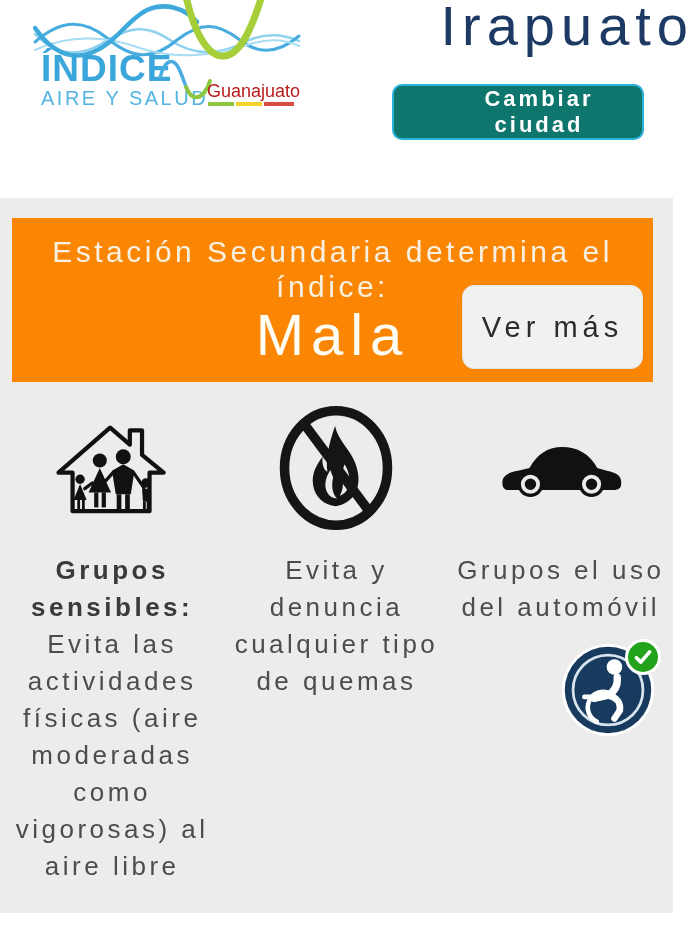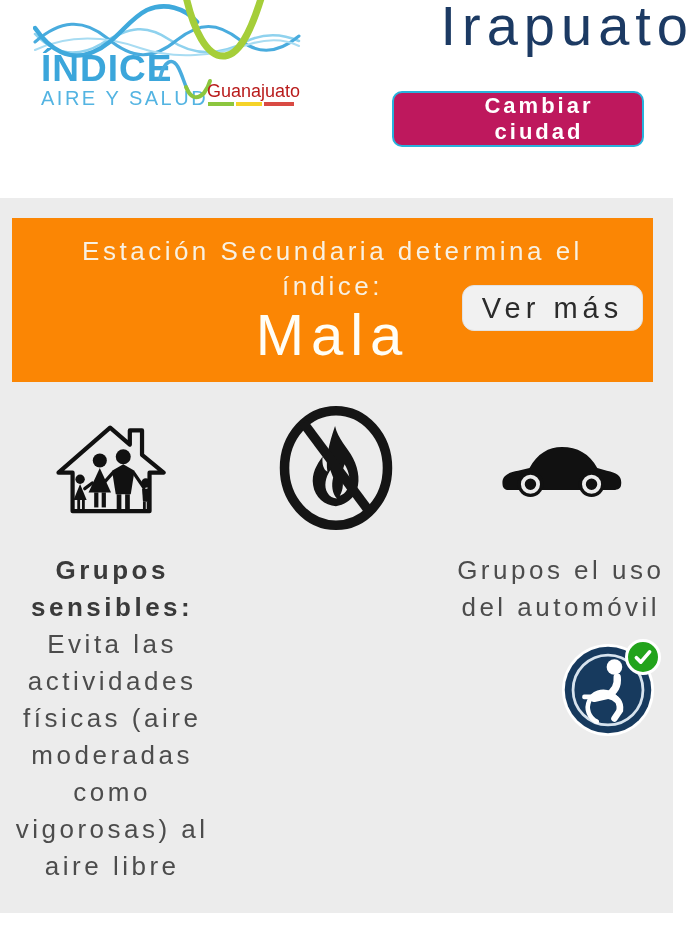--- a/index.html
+++ b/index.html
@@ -15,34 +15,34 @@
   .logo-region{position:absolute;left:174px;top:82px;font-size:18px;font-weight:400;color:#b91c1c;line-height:1;}
   .logo-stripes{position:absolute;left:175px;top:102px;width:86px;height:4px;display:flex;gap:2px;}
   .logo-stripes div{height:4px;}
   .stripe-green{width:26px;background:#8CC63E;}
   .stripe-yellow{width:26px;background:#F5D328;}
   .stripe-red{width:30px;background:#D94A43;}
 
   .city-title{position:absolute;top:-6px;right:-2px;font-size:56px;font-weight:400;color:#1C3A63;
               letter-spacing:6px;white-space:nowrap;line-height:1.15;}
 
-  .change-city-button{position:absolute;left:392px;top:91px;width:252px;height:56px;
-      background:#be185d;border:2px solid #28B2DC;border-radius:10px;box-sizing:border-box;
+  .change-city-button{position:absolute;left:392px;top:84px;width:252px;height:56px;
+      background:#0f766e;border:2px solid #28B2DC;border-radius:10px;box-sizing:border-box;
       display:flex;align-items:center;justify-content:center;
       color:#ffffff;font-size:22px;font-weight:700;letter-spacing:3px;cursor:pointer;padding-left:48px;}
 
   
   .panel{position:absolute;left:0;top:198px;width:673px;height:715px;background:#ECECEC;}
 
   
   .banner{position:absolute;left:12px;top:20px;width:641px;height:164px;background:#FB8604;}
   .banner-message{margin:16px auto 0;width:602px;text-align:center;color:#F8F1E2;
-                  font-size:26px;letter-spacing:3.5px;line-height:35px;}
+                  font-size:30px;letter-spacing:3.5px;line-height:35px;}
   .banner-level{text-align:center;color:#FFFEF6;font-size:58px;font-weight:400;letter-spacing:7px;margin-top:2px;line-height:1;}
-  .see-more-button{position:absolute;right:10px;top:67px;width:181px;height:46px;
+  .see-more-button{position:absolute;right:10px;top:67px;width:181px;height:84px;
       background:#F1F1F1;border:1px solid #E2E2E2;border-radius:12px;box-sizing:border-box;
       display:flex;align-items:center;justify-content:center;
       color:#2B2B2B;font-size:29px;letter-spacing:5px;cursor:pointer;}
 
   
   .advice-row{position:absolute;left:0;top:205px;width:100%;display:flex;}
   .advice-col{width:33.333%;display:flex;flex-direction:column;align-items:center;gap:12px;}
   .advice-icon-box{height:130px;display:flex;align-items:center;justify-content:center;}
   .advice-text{margin-top:7px;width:212px;text-align:center;color:#4C4C4C;
                font-size:26px;letter-spacing:3.5px;line-height:37px;}
@@ -133,20 +133,21 @@
         <div class="advice-icon-box">
           <svg width="122" height="130" viewBox="0 0 128 136">
             <ellipse cx="64" cy="68" rx="54" ry="60" fill="none" stroke="#151515" stroke-width="10"></ellipse>
             <path d="M63,24 C66,38 76,46 82,58 C88,70 90,84 84,95 C80,102 72,107 64,108 C52,107 42,99 40,86
                      C38,74 44,64 50,56 C49,64 51,70 55,72 C53,60 56,44 63,24 Z" fill="#151515"></path>
             <path d="M58,70 C53,78 51,87 55,94 C57,98 61,100 65,100 C60,95 59,86 61,78 Z" fill="#ECECEC"></path>
             <path d="M73,64 C78,72 80,82 76,90 C74,94 71,96 68,97 C72,91 72,82 70,73 Z" fill="#ECECEC"></path>
             <line x1="30" y1="21" x2="100" y2="115" stroke="#151515" stroke-width="10"></line>
           </svg>
         </div>
+        <div class="advice-text">Evita y denuncia cualquier tipo de quemas</div>
       </div>
 
       <div class="advice-col">
         <div class="advice-icon-box">
           <svg width="126" height="64" viewBox="0 0 132 66">
             <path d="M5,52 C3,42 9,38 21,36 L33,33 C41,18 53,11 67,11 C83,11 96,18 104,33 L114,36
                      C125,38 130,42 129,50 C129,54 126,56 121,56 L12,56 C8,56 6,55 5,52 Z" fill="#111"></path>
             <circle cx="34" cy="50" r="13.5" fill="#111"></circle>
             <circle cx="34" cy="50" r="8" fill="none" stroke="#ECECEC" stroke-width="4"></circle>
             <circle cx="98" cy="50" r="13.5" fill="#111"></circle>

